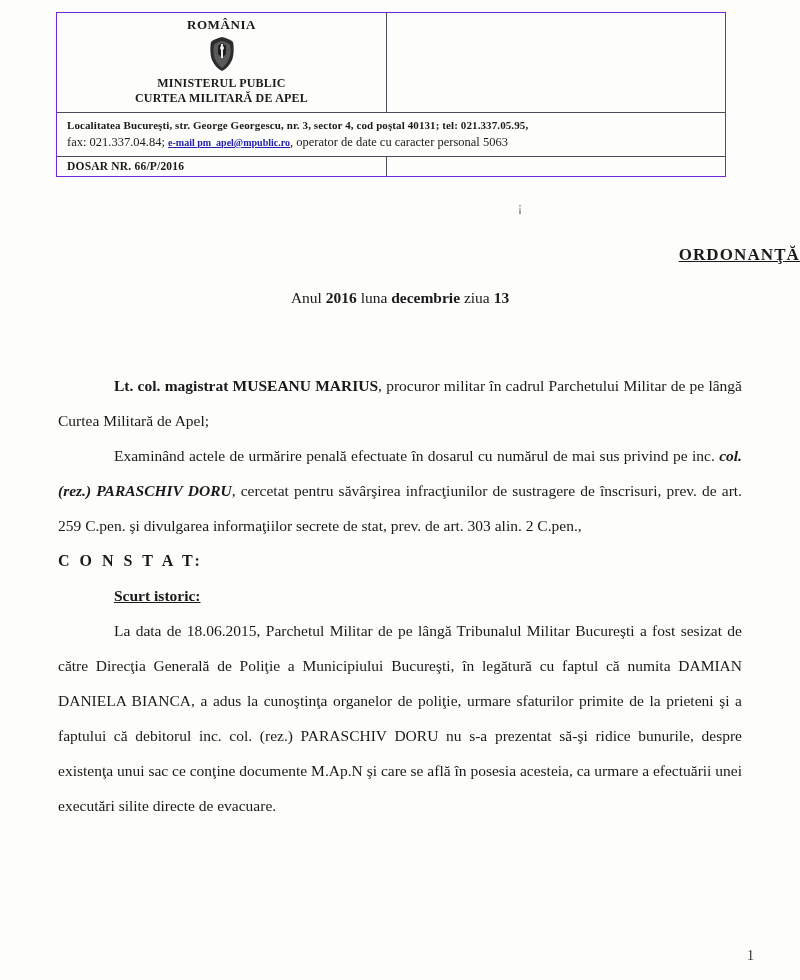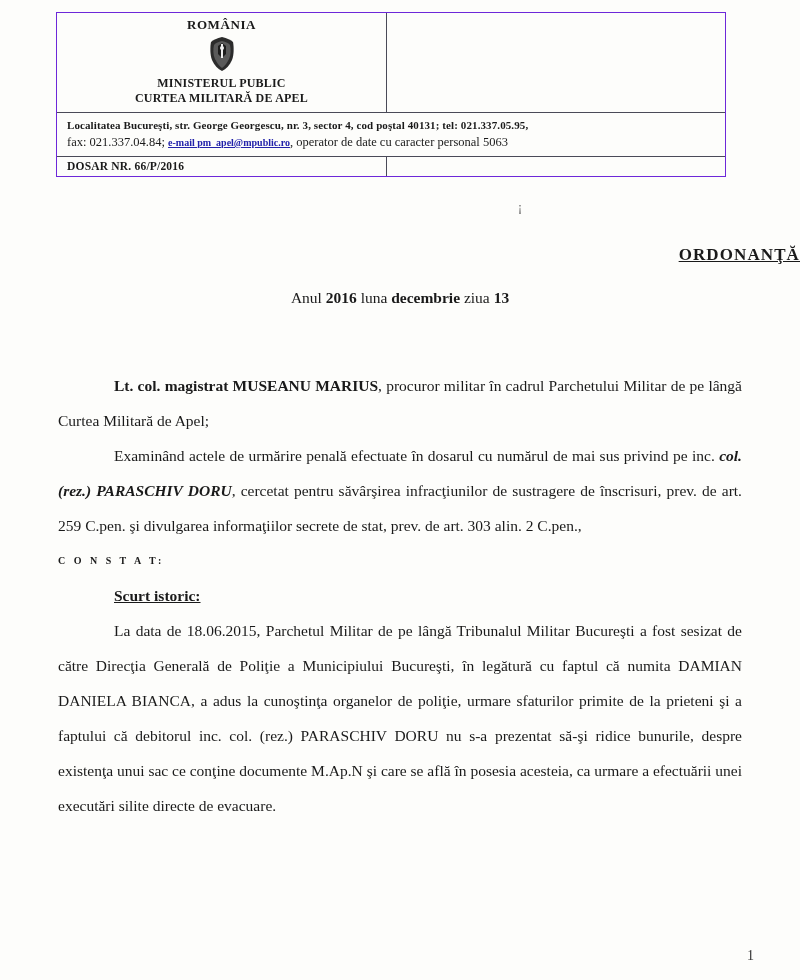--- a/index.html
+++ b/index.html
@@ -128,21 +128,21 @@
     text-justify: inter-word;
   }
   .indent { text-indent: 56px; }
   .b { font-weight: bold; }
   .bi { font-weight: bold; font-style: italic; }
 
   .constat {
     margin-top: 36px;
     text-align: left;
     font-weight: bold;
-    font-size: 10px;
+    font-size: 16px;
     letter-spacing: 3px;
   }
   .section-head {
     margin-top: 30px;
     padding-left: 56px;
     font-weight: bold;
     text-decoration: underline;
     font-size: 15.5px;
   }
   .para-gap { margin-top: 14px; }

